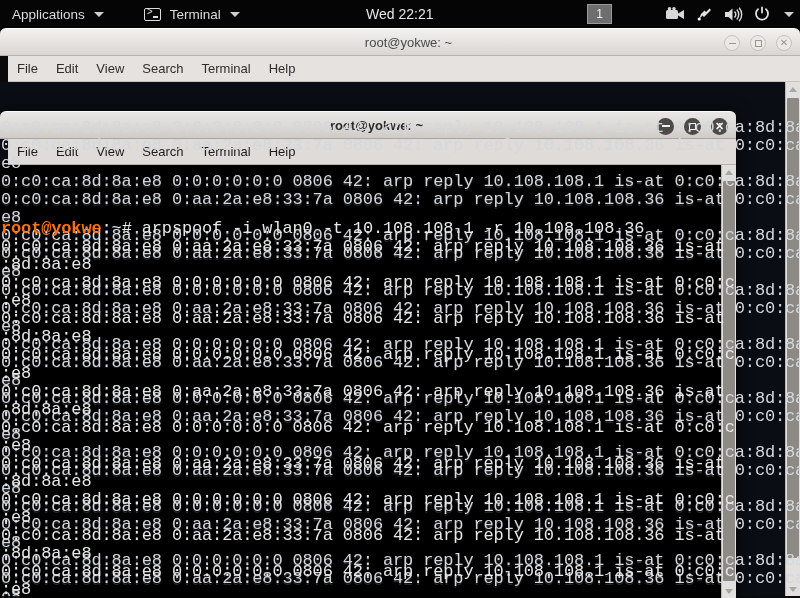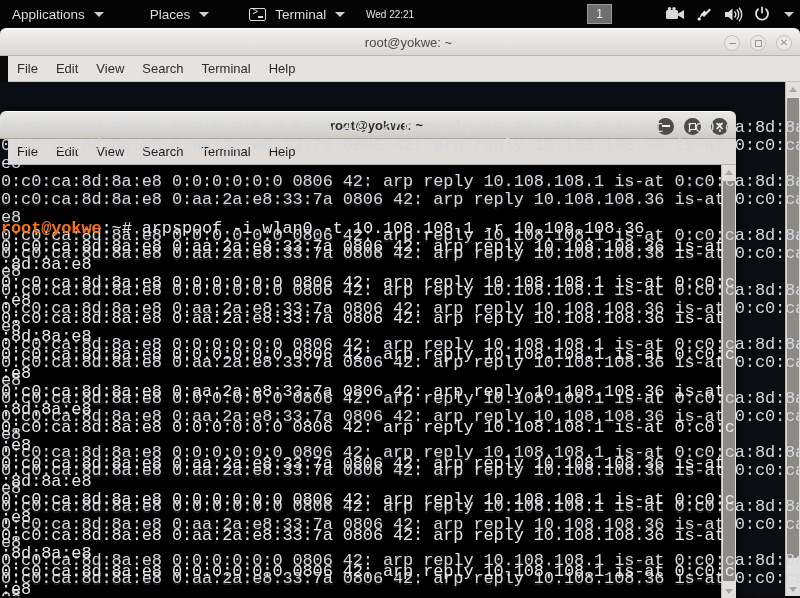--- a/index.html
+++ b/index.html
@@ -57,21 +57,21 @@
     font-family: "Liberation Mono", monospace;
   }
   .term-glyph::after {
     content: "";
     position: absolute; left: 8px; bottom: 2px;
     width: 5px; height: 1.4px; background: #dcdcdc;
   }
   #panel-clock {
     position: absolute; left: 366px; top: 0;
     height: 28px; display: flex; align-items: center;
-    font-size: 10px; color: #e6e6e6;
+    font-size: 14px; color: #e6e6e6;
   }
   #workspace-switcher {
     position: absolute; left: 587px; top: 4px;
     width: 25px; height: 20px;
     background: #6e6e6e;
     border: 1px solid #9a9a9a;
     display: flex; align-items: center; justify-content: center;
     font-size: 12px; color: #f0f0f0;
   }
   #tray {
@@ -312,24 +312,20 @@
         <div class="arrow-up"><span class="tri-up"></span></div>
         <div class="vthumb" style="top:16px; height:400px;"></div>
         <div class="arrow-down"><span class="tri-down"></span></div>
       </div>
     </div>
   </div>
 
   <div id="top-panel">
     <div class="panel-menu">
       <span>Applications</span>
-      <span class="caret"></span>
-    </div>
-    <div class="panel-menu" style="margin-left:26px;">
-      <span>Places</span>
       <span class="caret"></span>
     </div>
     <div class="panel-menu" style="margin-left:20px;">
       <span class="term-glyph"></span>
       <span>Terminal</span>
       <span class="caret"></span>
     </div>
 
     <div id="panel-clock">Wed 22:21</div>
 

